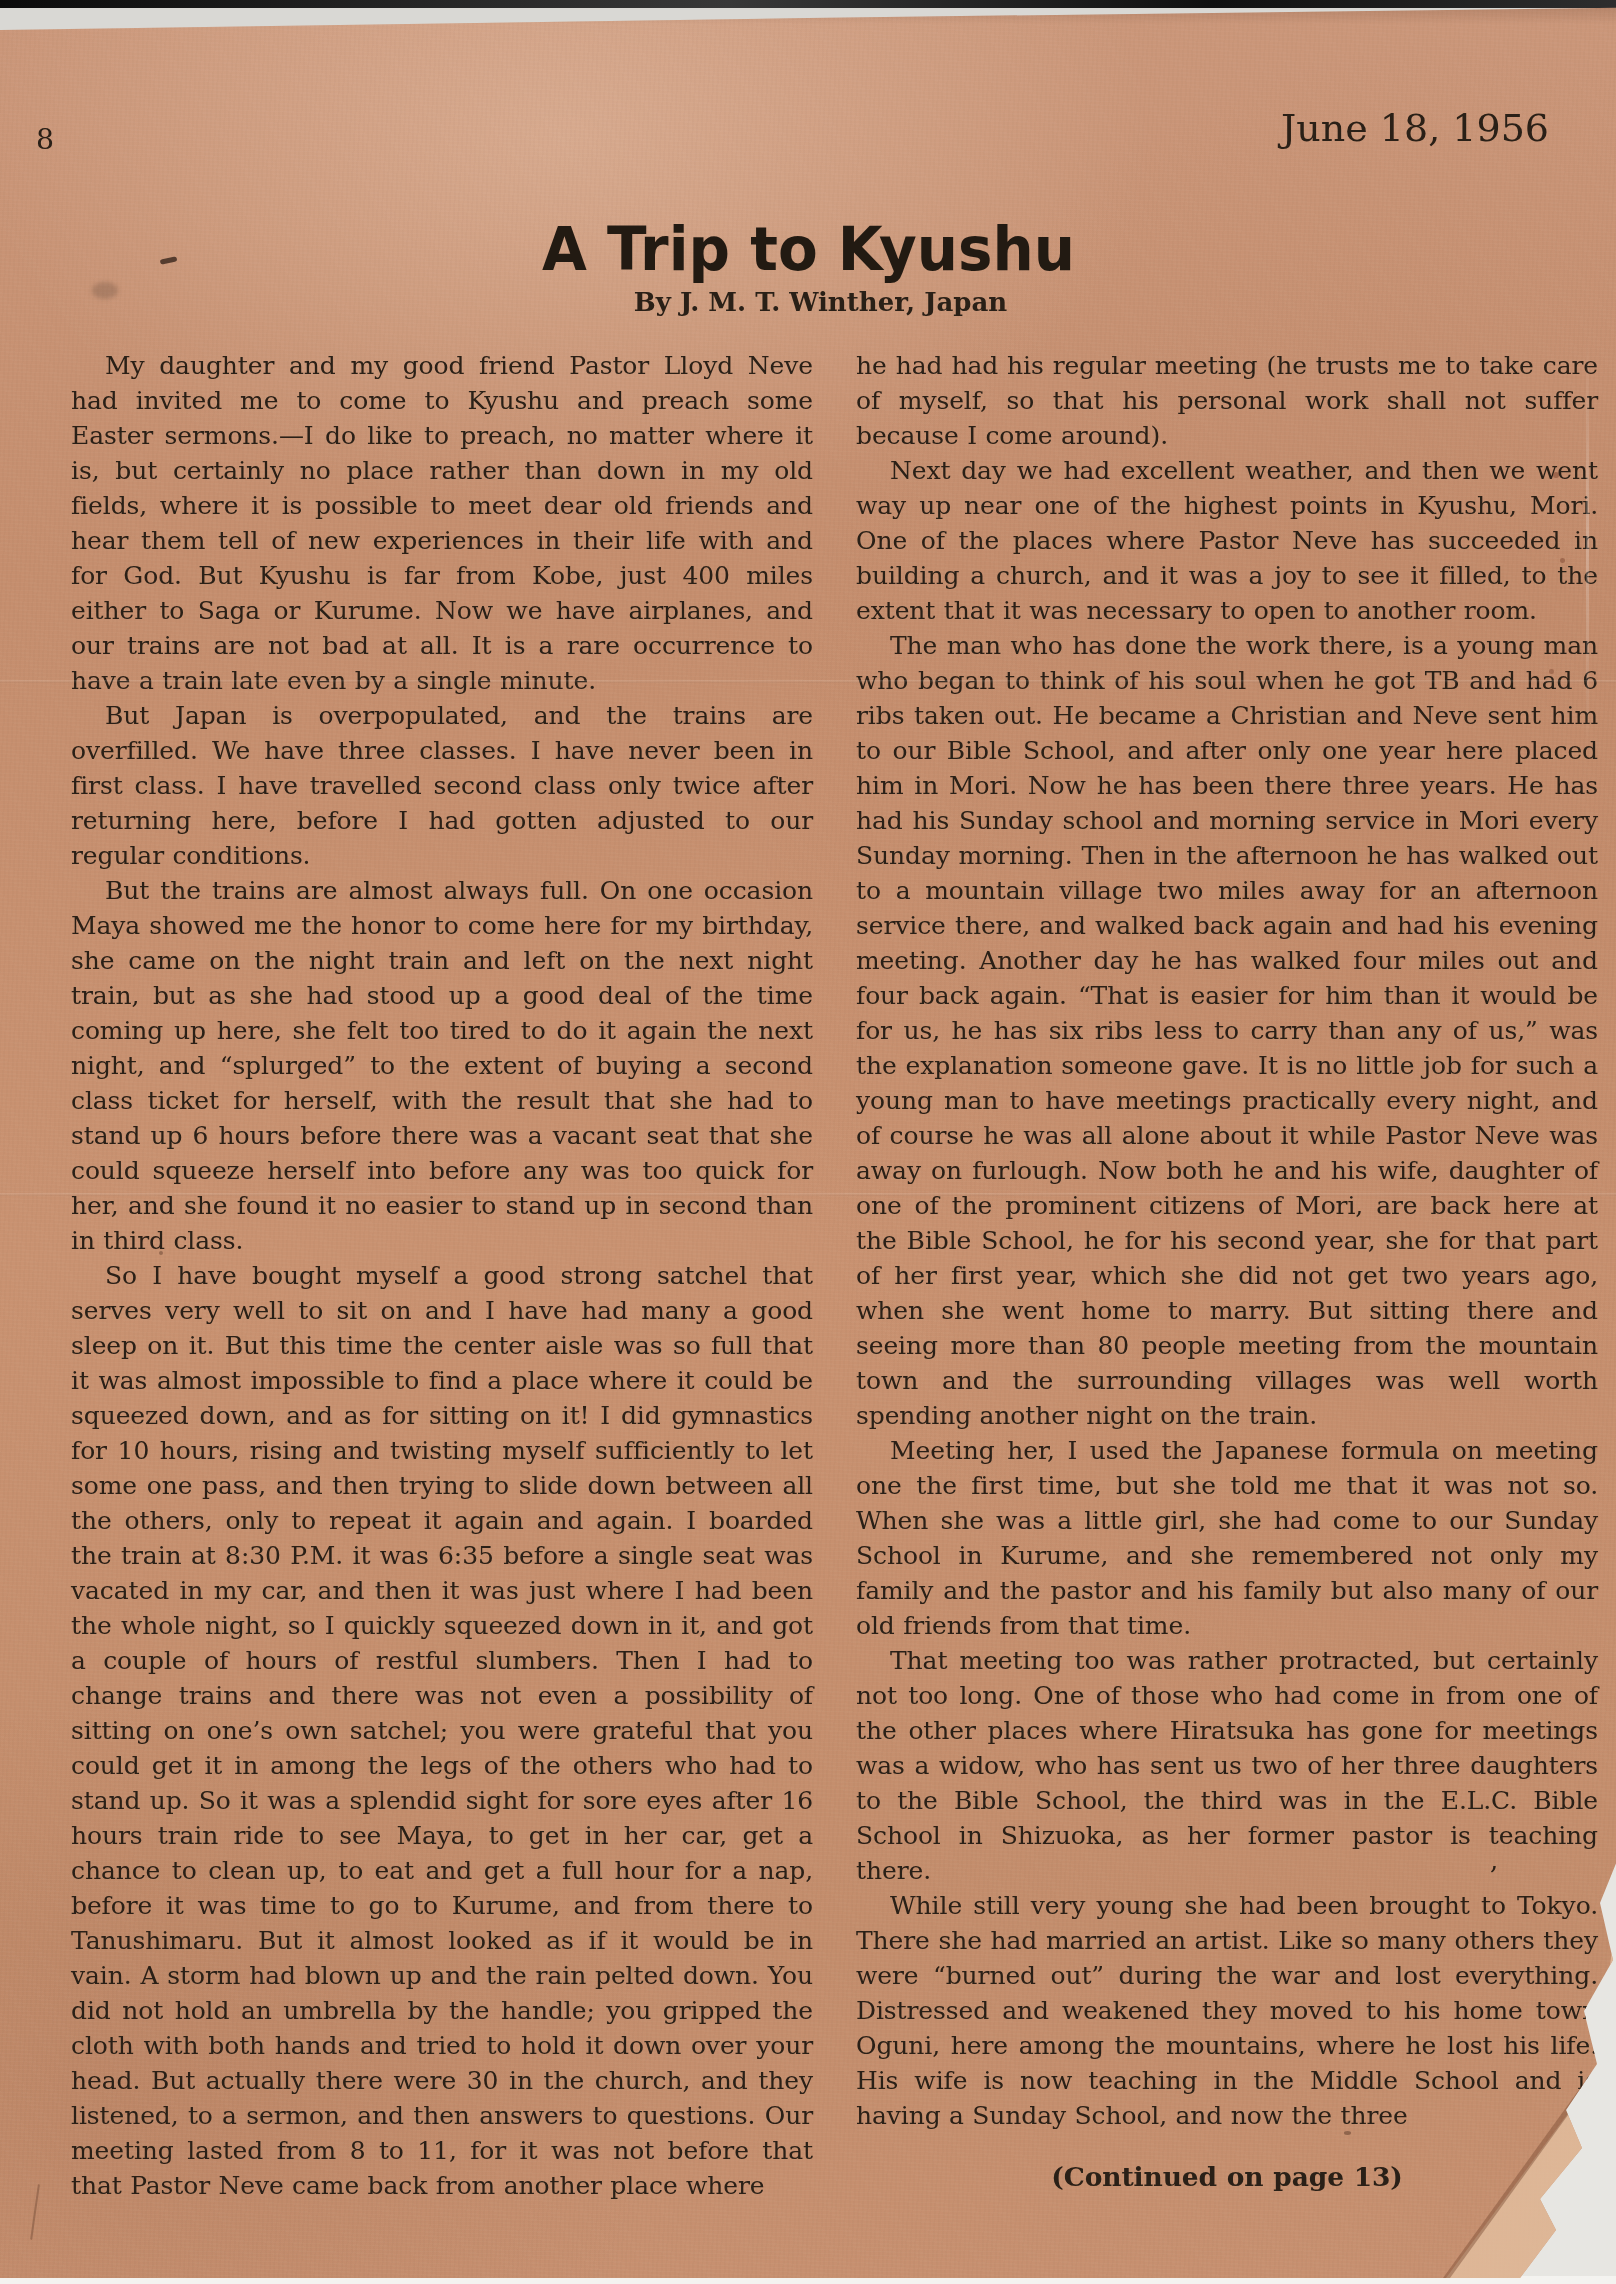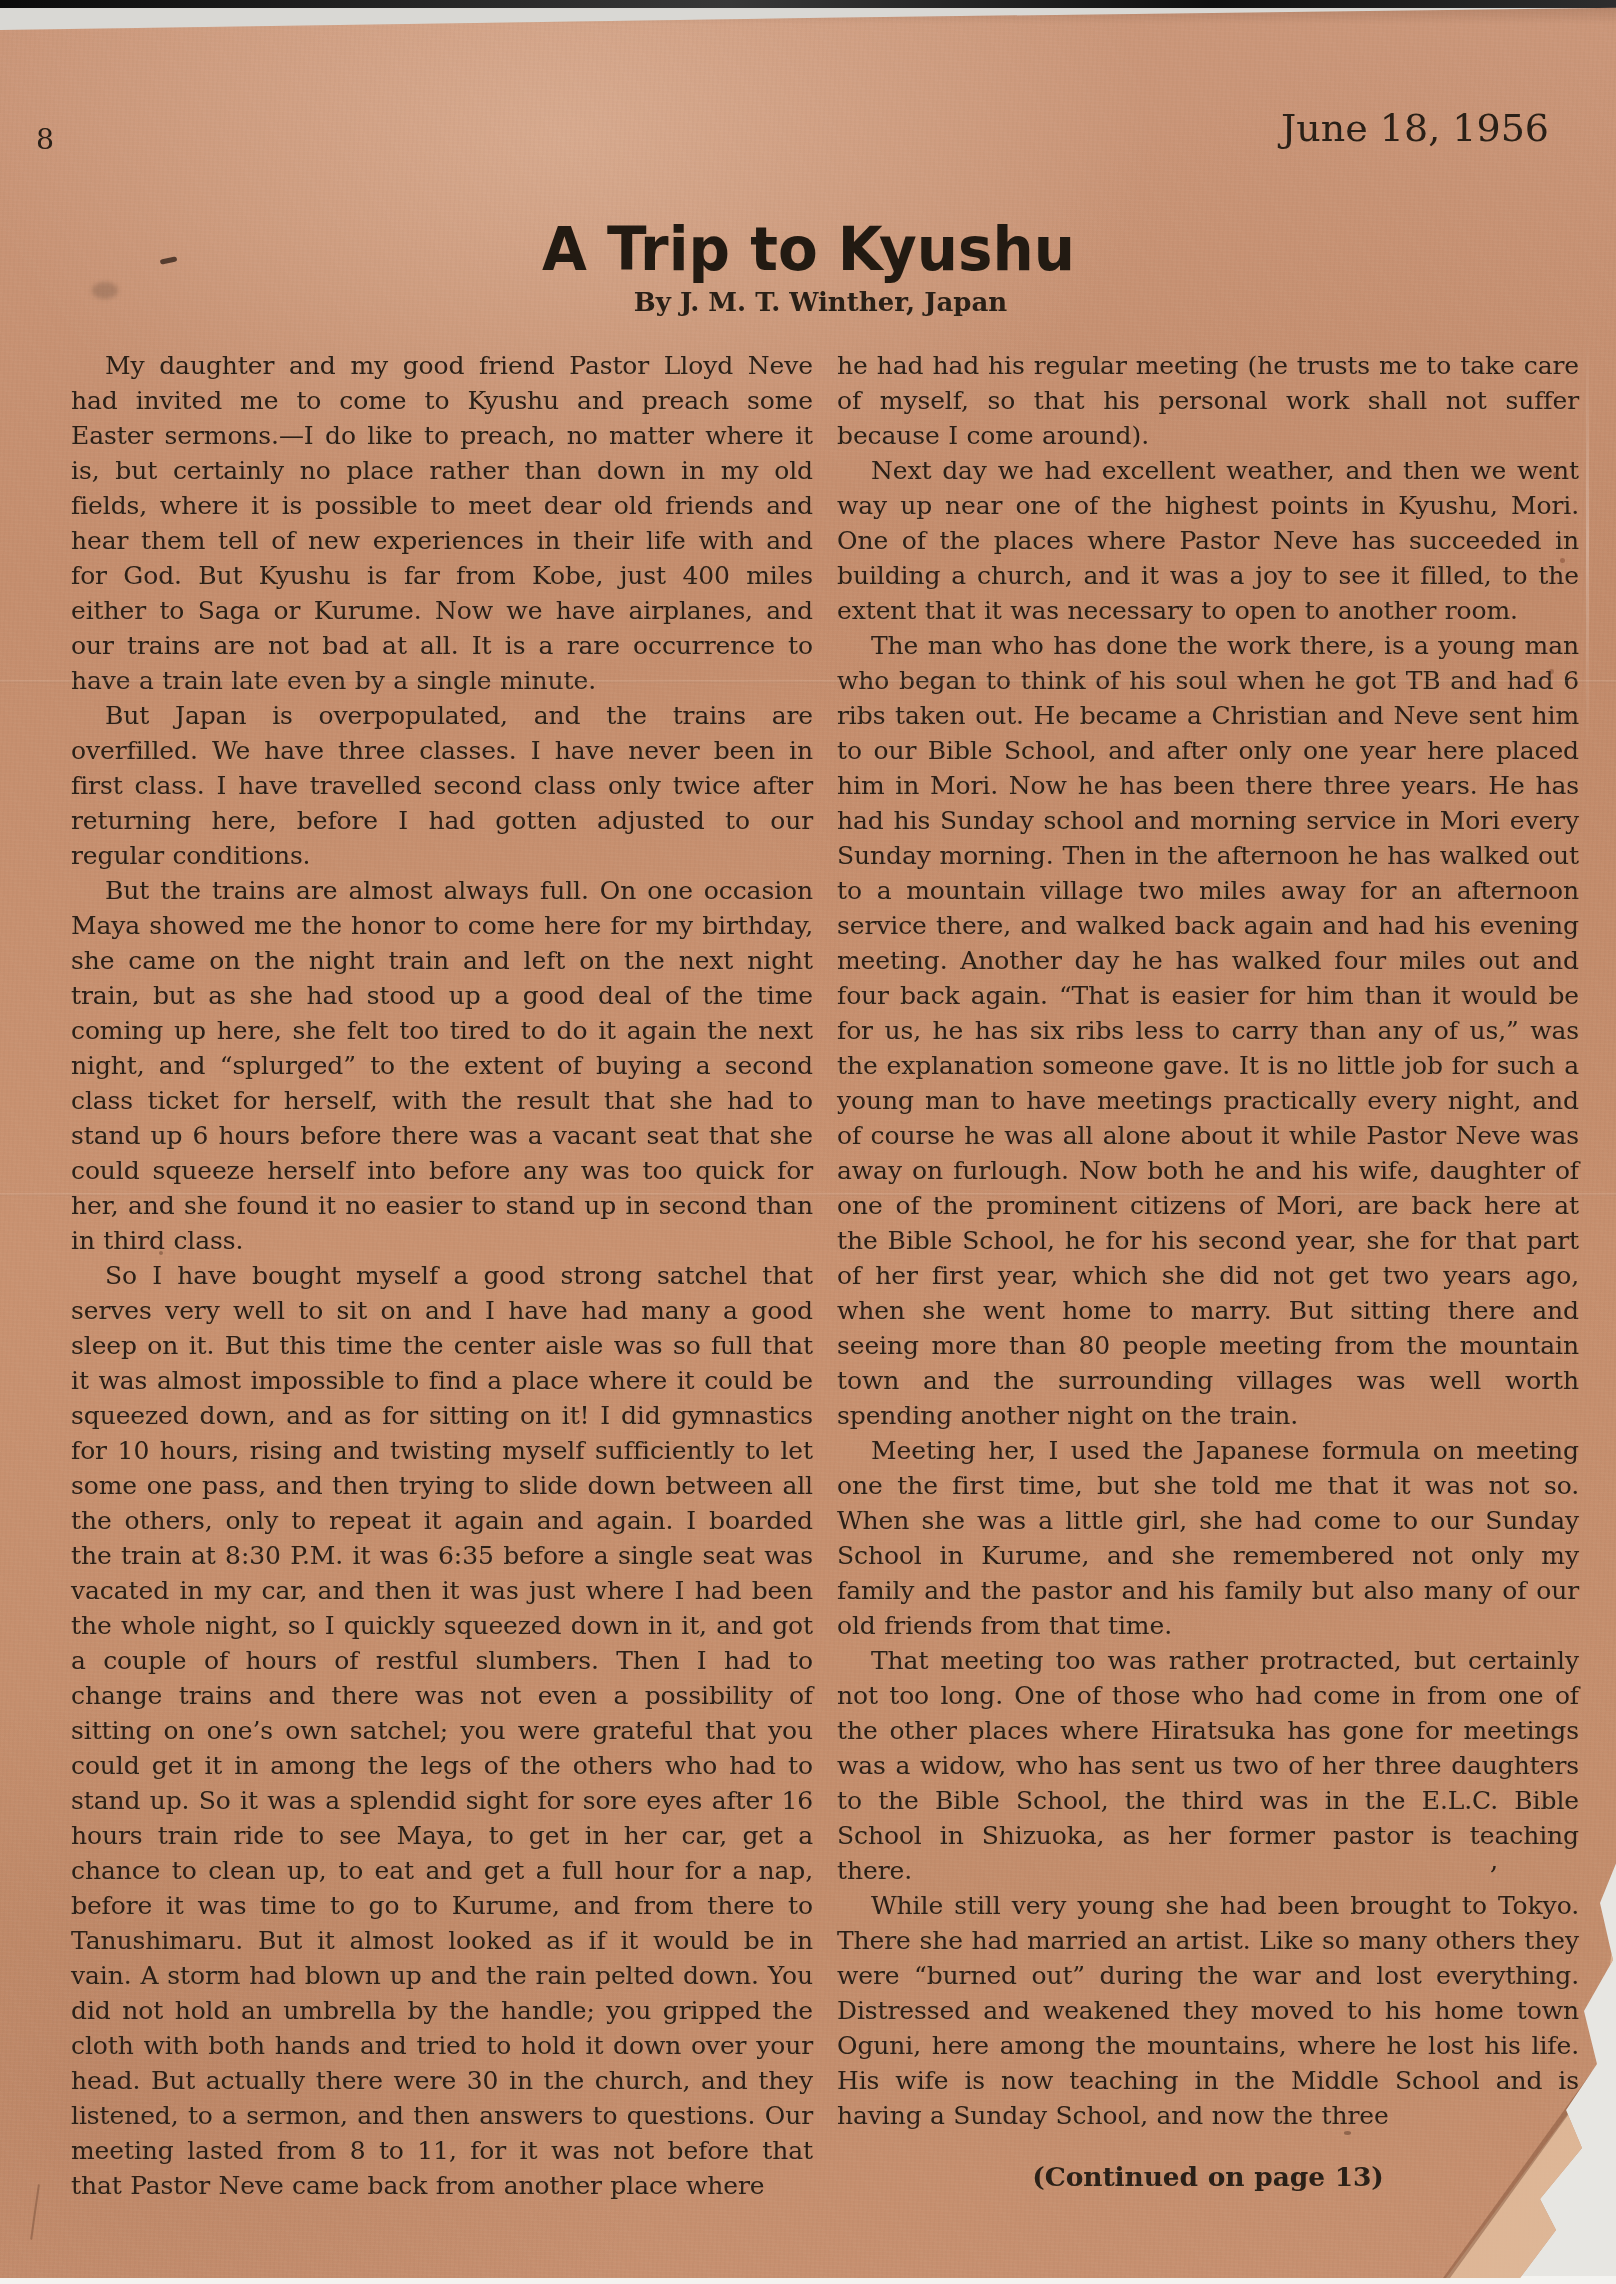--- a/index.html
+++ b/index.html
@@ -47,21 +47,21 @@
     color:#221a12;transform:scaleX(.95);
   }
   .byline{position:absolute;top:287px;left:12px;width:100%;text-align:center;
     font-weight:bold;font-size:26px;color:var(--ink,#2a2017);}
   .col{
     position:absolute;top:348px;width:742px;
     font-size:25px;line-height:35px;color:var(--ink,#2a2017);
     text-align:justify;word-spacing:0.6px;letter-spacing:-0.1px;
   }
   .col-left{left:71px;}
-  .col-right{left:837px;}
+  .col-right{left:856px;}
   .para{margin:0;text-indent:34px;}
   .para.no-indent{text-indent:0;}
   .continued{margin-top:26px;text-align:center;font-weight:bold;font-size:26.5px;text-indent:0;}
   .stray{position:absolute;left:1490px;top:1845px;font-size:26px;color:var(--ink,#2a2017);}
   .crease-h{position:absolute;left:0;width:100%;height:3.2px;pointer-events:none;
     background:linear-gradient(180deg,rgba(255,245,235,.16),rgba(90,50,30,.07));}
   #crease1{top:680px;} #crease2{top:1193px;}
   .crease-v{position:absolute;left:1586px;top:336px;width:2.6px;height:414px;pointer-events:none;
     background:linear-gradient(180deg,transparent,rgba(255,255,255,.25),transparent);}
   .fold{

